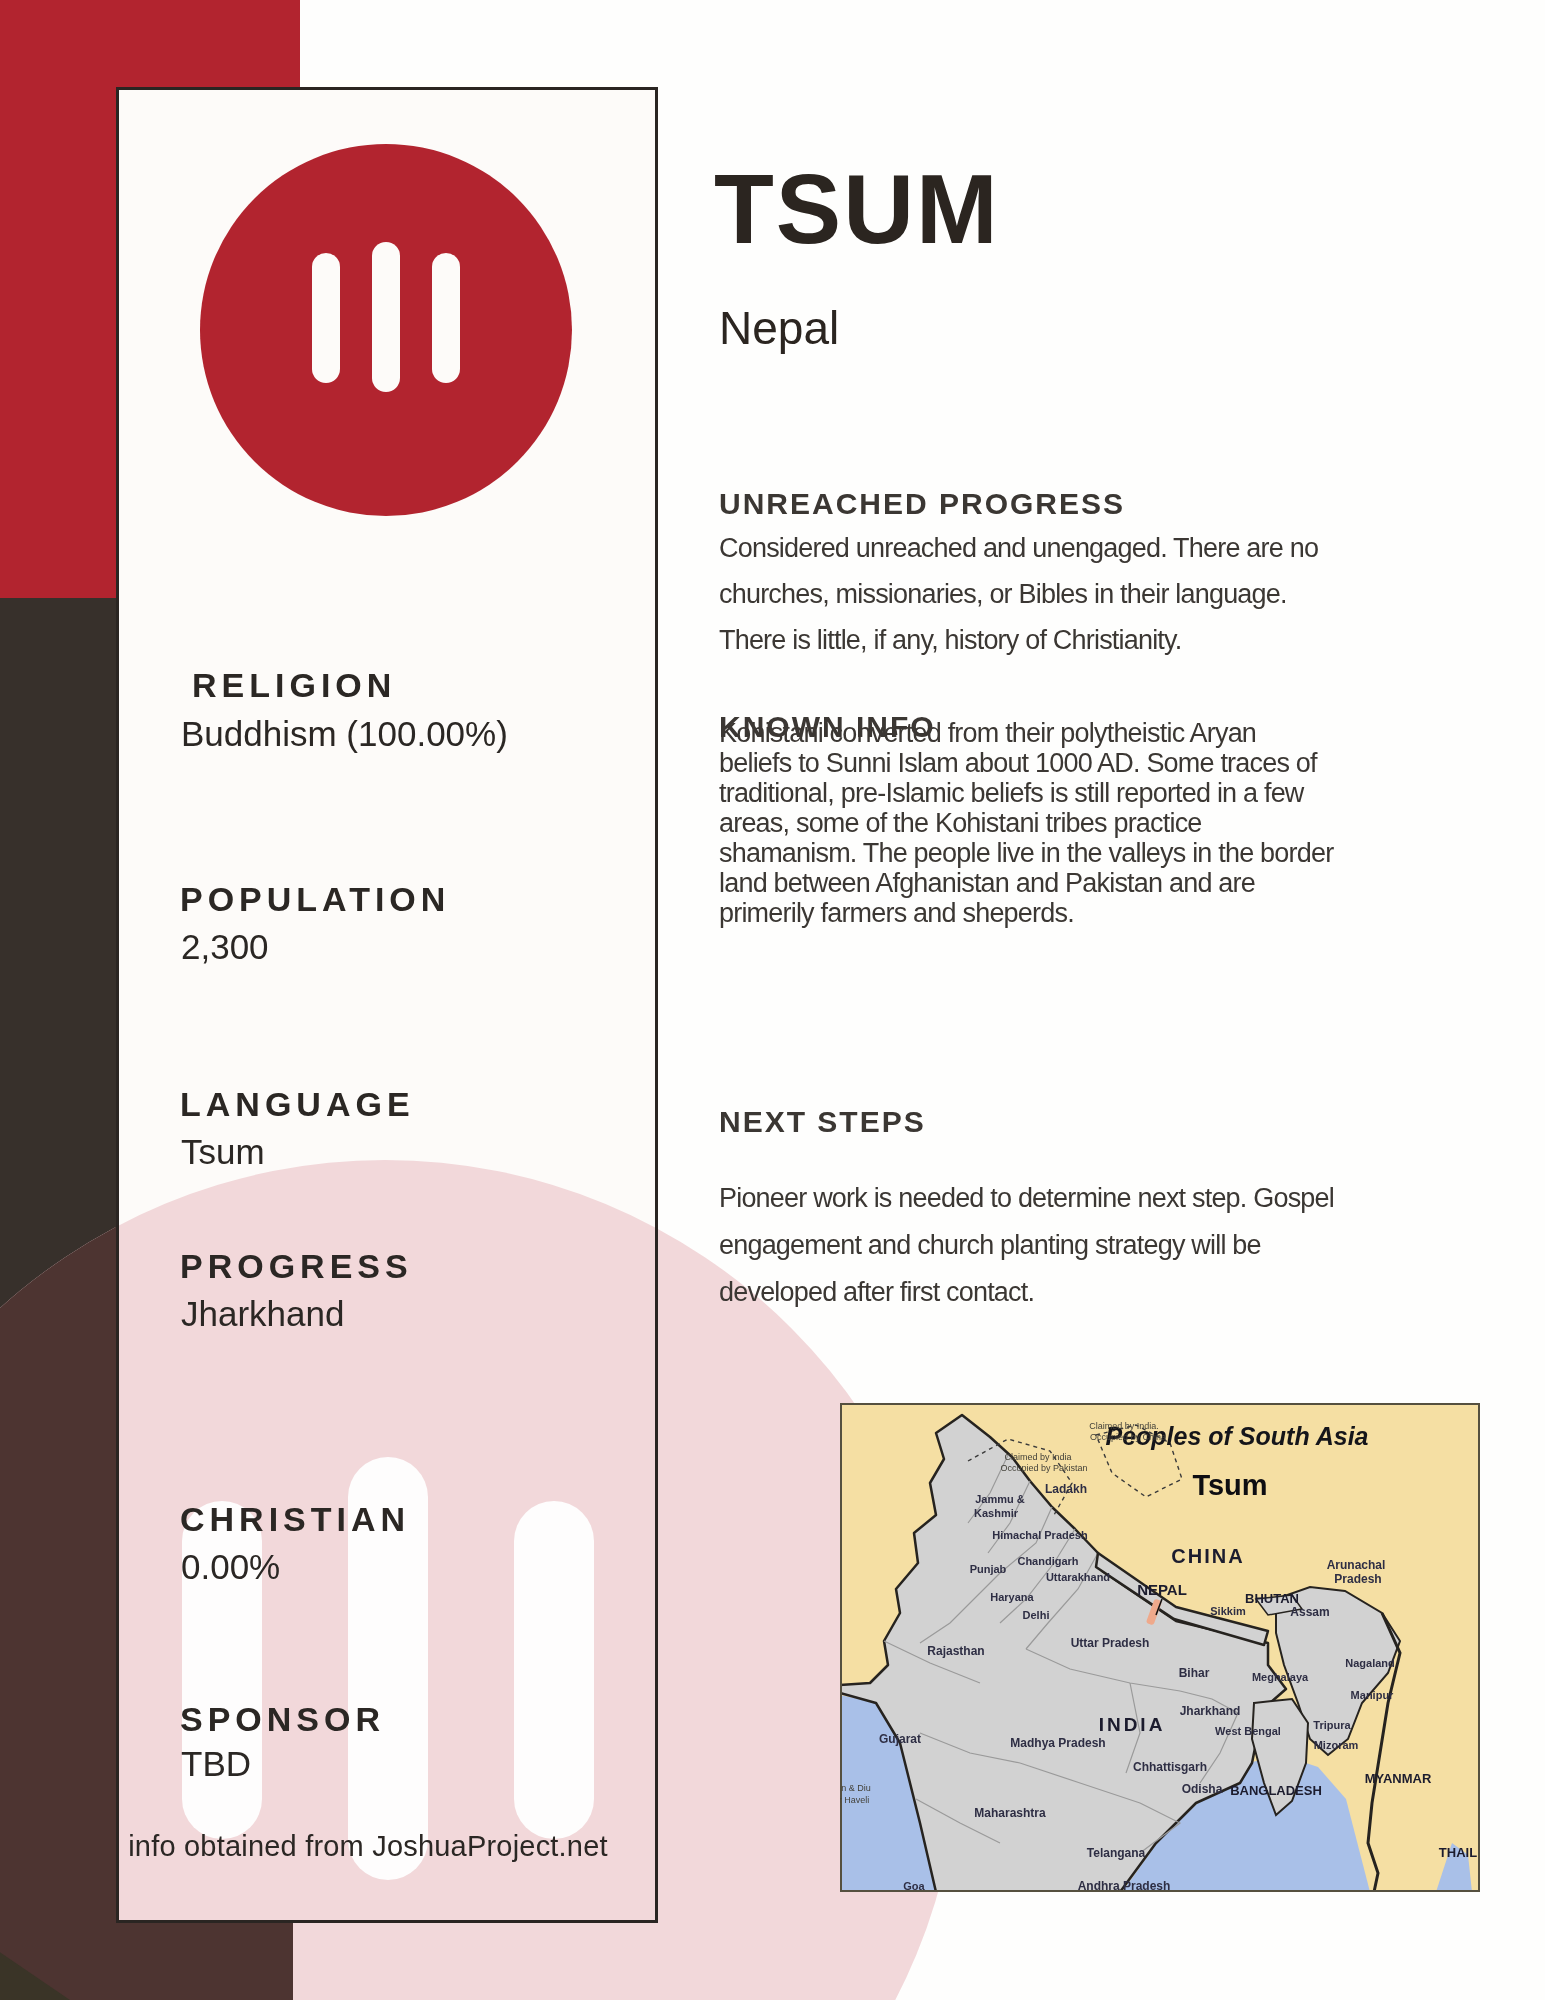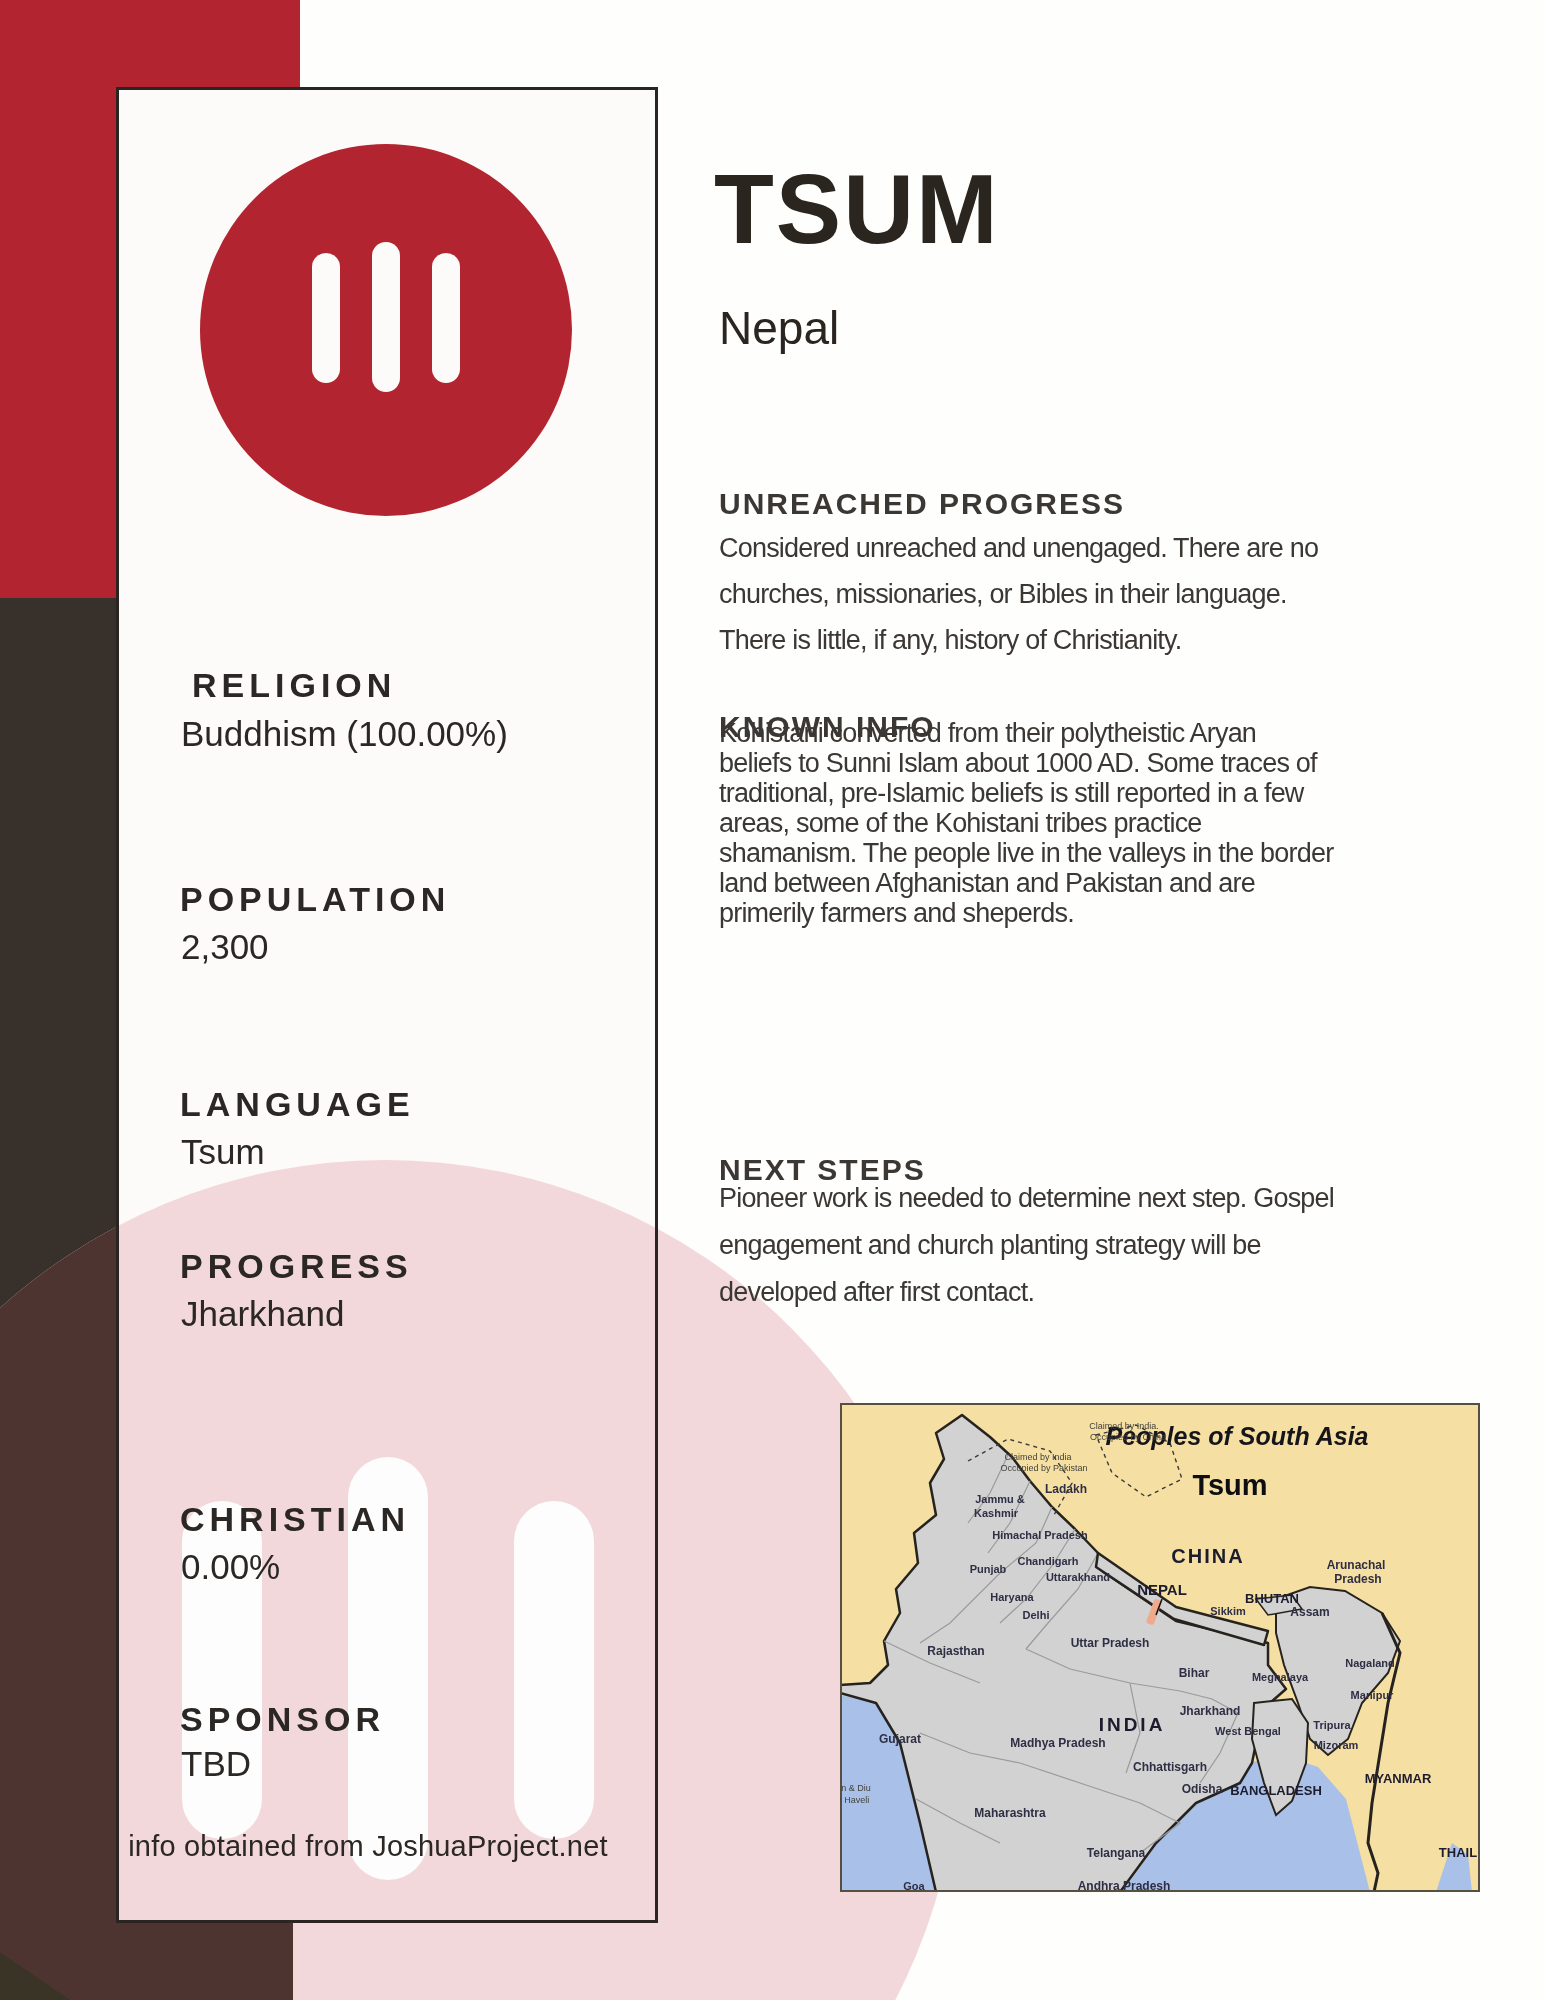--- a/index.html
+++ b/index.html
@@ -45,21 +45,21 @@
   .lab-christian{top:1500px;} .val-christian{top:1547px;}
   .lab-sponsor{top:1700px;}   .val-sponsor{top:1744px;}
   .card-footer{position:absolute;left:116px;top:1830px;width:504px;text-align:center;font-size:29px;letter-spacing:0.2px;color:#2B2724;z-index:8;}
   
   .page-title{position:absolute;left:714px;top:160px;font-size:98px;line-height:98px;font-weight:800;letter-spacing:2px;color:#2B2520;z-index:6;}
   .page-subtitle{position:absolute;left:719px;top:301px;font-size:46px;color:#2B2520;z-index:6;}
   .r-heading{position:absolute;left:719px;font-size:30px;font-weight:600;letter-spacing:2px;color:#3B3733;z-index:6;white-space:nowrap;}
   .r-body{position:absolute;left:719px;width:760px;font-size:27px;letter-spacing:-0.8px;line-height:46px;color:#3B3733;z-index:6;white-space:pre-line;}
   .rh1{top:487px;} .rb1{top:525px;}
   .rh2{top:710px;} .rb2{top:718px;line-height:30px;}
-  .rh3{top:1153px;}.rb3{top:1175px;line-height:47px;}
+  .rh3{top:1105px;}.rb3{top:1175px;line-height:47px;}
   
   .map-wrap{left:840px;top:1403px;width:519px;height:489px;z-index:5;}
   .map-wrap svg{display:block;}
   text.mt{font:italic 700 25px "Liberation Sans",sans-serif;fill:#15151a;}
   text.mp{font:700 29px "Liberation Sans",sans-serif;fill:#0e0e12;}
   text.mc{font:700 20px "Liberation Sans",sans-serif;fill:#1c1c2e;letter-spacing:2px;}
   text.mc19{font:700 19px "Liberation Sans",sans-serif;fill:#1c1c2e;letter-spacing:3px;}
   text.mcs{font:700 13px "Liberation Sans",sans-serif;fill:#1c1c2e;}
   text.mcs15{font:700 15px "Liberation Sans",sans-serif;fill:#1c1c2e;}
   text.ms{font:700 11px "Liberation Sans",sans-serif;fill:#2e2e44;}

